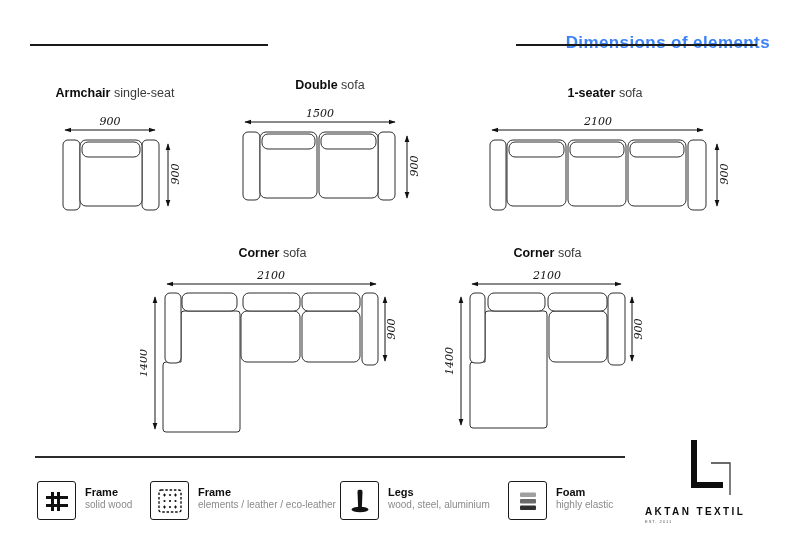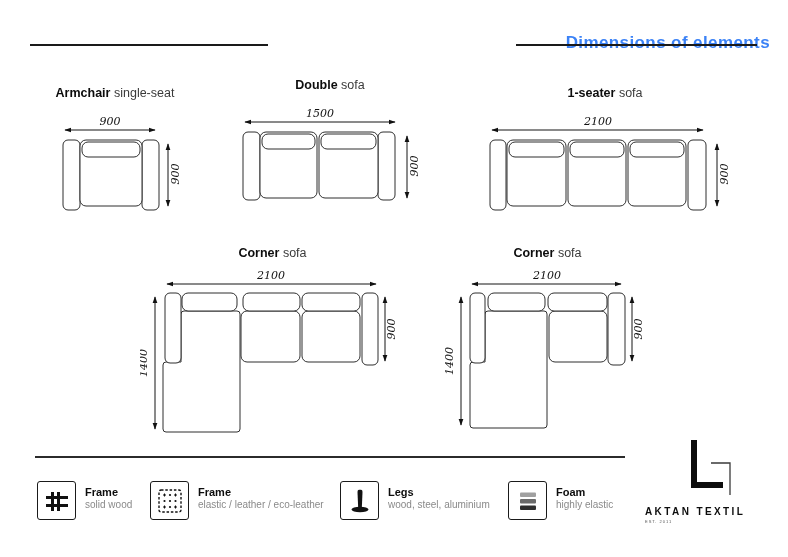--- a/index.html
+++ b/index.html
@@ -182,21 +182,21 @@
         <g stroke="#111" stroke-width="1">
           <path d="M8.5,6.5 v3 M7,8 h3"></path>
             <path d="M19.5,6.5 v3 M18,8 h3"></path>
           <path d="M8.5,18.5 v3 M7,20 h3"></path>
             <path d="M19.5,18.5 v3 M18,20 h3"></path>
         </g>
       </svg>
     </div>
     <div class="legend-text">
       <div class="legend-label">Frame</div>
-      <div class="legend-desc">elastic / leather / eco-leather</div>
+      <div class="legend-desc">elements / leather / eco-leather</div>
     </div>
   </div>
 
   <div class="legend-item" style="left:508px;">
     <div class="legend-box">
       <svg width="28" height="28">
         <rect x="6" y="5.5" width="16" height="4.5" rx="1" fill="#a0a0a0"></rect>
         <rect x="6" y="12" width="16" height="4.5" rx="1" fill="#6b6b6b"></rect>
         <rect x="6" y="18.5" width="16" height="4.5" rx="1" fill="#2f2f2f"></rect>
       </svg>

